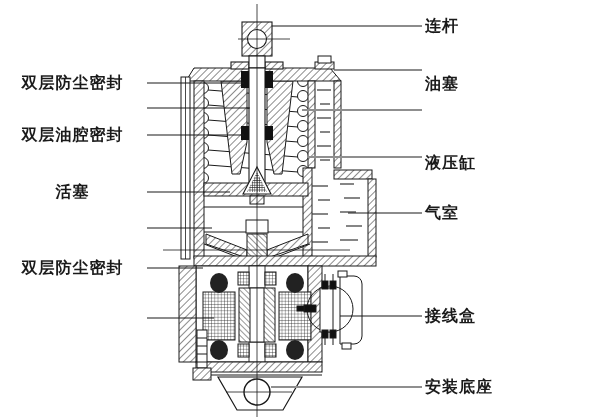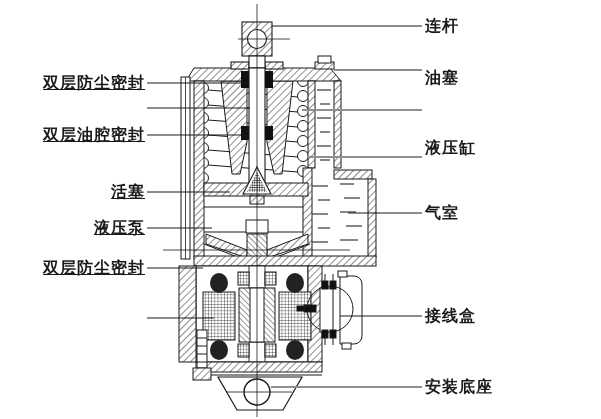--- a/index.html
+++ b/index.html
@@ -14,21 +14,21 @@
   .lbl{
     position:absolute;
     font-size:16px;
     font-weight:700;
     line-height:20px;
     color:var(--ink,#111);
     letter-spacing:1px;
     white-space:nowrap;
     text-align:right;
   }
-  .lbl-l{left:0;width:145px;text-align:right;text-decoration:underline;}
+  .lbl-l{left:0;width:145px;text-align:center;}
   .lbl-r{left:425px;}
 </style>
 </head>
 <body>
 
 <div class="stage">
 
 <svg width="601" height="419" viewBox="0 0 601 419">
   <defs>
     <pattern id="h1" patternUnits="userSpaceOnUse" width="5" height="5" patternTransform="rotate(45)">
@@ -241,22 +241,21 @@
     <line x1="307" y1="157" x2="422" y2="157" stroke="#8f8f8f" stroke-width="2"></line>
     <line x1="348" y1="213" x2="422" y2="213" stroke="#1a1a1a" stroke-width="1.1"></line>
     <line x1="340" y1="316" x2="422" y2="316" stroke="#1a1a1a" stroke-width="1.1"></line>
     <line x1="271" y1="387" x2="422" y2="387" stroke="#8f8f8f" stroke-width="2"></line>
   </g>
 </svg>
 
   <div class="lbl lbl-l" style="top:73px">双层防尘密封</div>
   <div class="lbl lbl-l" style="top:125px">双层油腔密封</div>
   <div class="lbl lbl-l" style="top:182px">活塞</div>
-  <div class="lbl lbl-l" style="top:218px">液压泵</div>
   <div class="lbl lbl-l" style="top:258px">双层防尘密封</div>
 
   <div class="lbl lbl-r" style="top:16px">连杆</div>
-  <div class="lbl lbl-r" style="top:68px">油塞</div>
-  <div class="lbl lbl-r" style="top:138px">液压缸</div>
+  <div class="lbl lbl-r" style="top:74px">油塞</div>
+  <div class="lbl lbl-r" style="top:153px">液压缸</div>
   <div class="lbl lbl-r" style="top:203px">气室</div>
   <div class="lbl lbl-r" style="top:306px">接线盒</div>
   <div class="lbl lbl-r" style="top:377px">安装底座</div>
 </div>
 
 </body></html>

